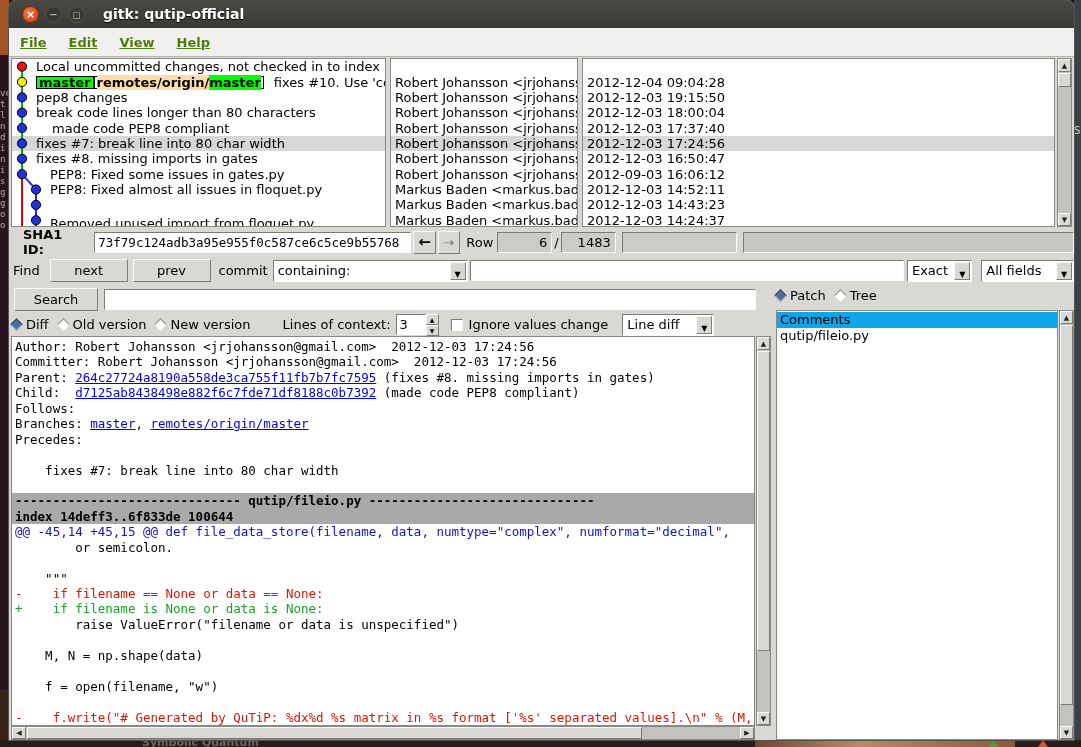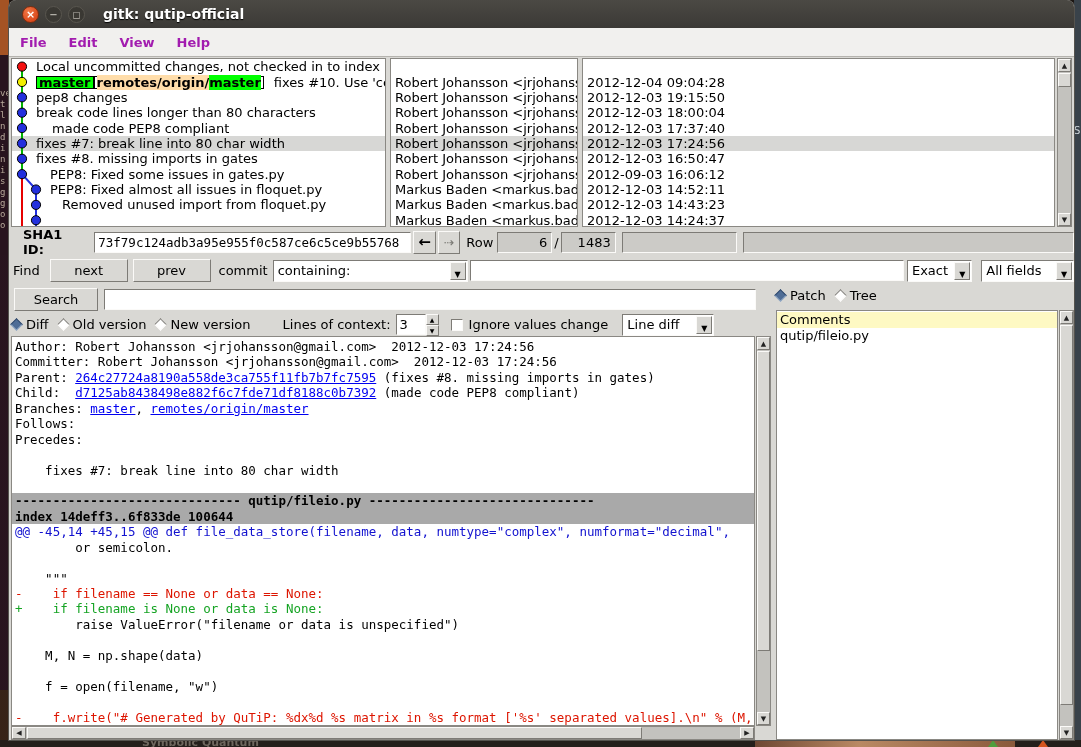--- a/index.html
+++ b/index.html
@@ -28,21 +28,21 @@
   .titlebar { position:absolute; left:0; top:0; width:100%; height:28px;
     background:linear-gradient(#4b4944,#3b3936); border-radius:7px 7px 0 0; display:flex; align-items:center; }
   .wbtn { width:17px; height:17px; border-radius:50%; margin-left:6px; display:flex;
     align-items:center; justify-content:center; font:bold 11px "DejaVu Sans",sans-serif; }
   .wbtn.close { background:radial-gradient(circle at 35% 30%,#f07746,#dc4b1d 70%); color:#fff; border:1px solid #7e2c0e; margin-left:13px; }
   .wbtn.minmax { background:#3a3833; color:#b8b5ae; border:1px solid #59564f; font-size:10px; }
   .title-text { color:#ffffff; font:bold 14px "DejaVu Sans",sans-serif; margin-left:18px; text-shadow:0 1px 1px #000; }
 
   .menubar { position:absolute; left:0; top:28px; width:100%; height:29px; background:#f1f0ee;
     border-bottom:1px solid #b5b3ae; display:flex; align-items:center; }
-  .menu-item { font:bold 13px "DejaVu Sans",sans-serif; color:#a21caf; padding:0 11px; }
+  .menu-item { font:bold 13px "DejaVu Sans",sans-serif; color:#4d7c0f; padding:0 11px;text-decoration:underline; }
 
   
   .listwrap { position:absolute; left:0; top:58px; width:100%; height:169px; background:#d9d8d4; }
   .pane { position:absolute; top:0; height:169px; background:#fff; border:1px solid #8a8883; overflow:hidden; }
   .pane.subject { left:2px; width:375px; }
   .pane.author  { left:381px; width:188px; }
   .pane.date    { left:573px; width:473px; }
   .lrow { height:15.36px; line-height:15.3px; font:13px "DejaVu Sans",sans-serif; color:#000;
     white-space:nowrap; overflow:hidden; display:flex; align-items:center; }
   .lrow.sel { background:#d7d7d5; }
@@ -96,21 +96,21 @@
   .ln.fh { background:var(--hdrbg); font-weight:bold; margin-left:-3px; padding-left:3px; }
   .ln.h { color:var(--hunk); }
   .ln.d { color:var(--del); }
   .ln.a { color:var(--add); }
   .lk { color:var(--link); text-decoration:underline; }
 
   
   .rp-radios { position:absolute; left:765px; top:288px; display:flex; align-items:center; font:13px "DejaVu Sans",sans-serif; }
   .filelist { position:absolute; left:767px; top:310px; width:282px; height:430px; background:#fff; border:1px solid #8a8883; padding-top:1px; }
   .fitem { font:13px "DejaVu Sans",sans-serif; height:16px; line-height:16px; padding-left:3px; white-space:nowrap; }
-  .fitem.sel { background:#fef9c3; }
+  .fitem.sel { background:#0ea5e9; }
 </style>
 </head>
 <body>
 
 <div class="desk-left">ve t l n d i n i s g g o o</div>
 <div class="desk-right">S</div>
 <div class="desk-bottom">
   <span class="txt">Symbolic Quantum</span>
   <span class="skin"></span>
   <span class="arrow-g"></span>
@@ -181,21 +181,21 @@
         </div>
         <div class="lrow" style="padding-left: 24px;">
           <span class="subj-text">fixes #8. missing imports in gates</span>
         </div>
         <div class="lrow" style="padding-left: 38px;">
           <span class="subj-text">PEP8: Fixed some issues in gates.py</span>
         </div>
         <div class="lrow" style="padding-left: 38px;">
           <span class="subj-text">PEP8: Fixed almost all issues in floquet.py</span>
         </div>
-        <div class="lrow" style="padding-left: 50px;">
+        <div class="lrow" style="padding-left: 38px; margin-top: 19px;">
           <span class="subj-text">Removed unused import from floquet.py</span>
         </div>
       </div>
     <div class="pane author" id="pane-author">
         <div class="lrow"></div>
         <div class="lrow">Robert Johansson &lt;jrjohansso</div>
         <div class="lrow">Robert Johansson &lt;jrjohansso</div>
         <div class="lrow">Robert Johansson &lt;jrjohansso</div>
         <div class="lrow">Robert Johansson &lt;jrjohansso</div>
         <div class="lrow sel">Robert Johansson &lt;jrjohansso</div>
@@ -313,22 +313,22 @@
     <span class="lbl">Patch</span>
     <span class="radio" style="margin-left:10px;"></span>
     <span class="lbl">Tree</span>
   </div>
 
   <div class="diffpane" id="diffpane">
       <div class="ln p"><span>Author: Robert Johansson &lt;jrjohansson@gmail.com&gt;  2012-12-03 17:24:56</span></div>
       <div class="ln p"><span>Committer: Robert Johansson &lt;jrjohansson@gmail.com&gt;  2012-12-03 17:24:56</span></div>
       <div class="ln p"><span>Parent: </span><span class="lk">264c27724a8190a558de3ca755f11fb7b7fc7595</span><span> (fixes #8. missing imports in gates)</span></div>
       <div class="ln p"><span>Child:  </span><span class="lk">d7125ab8438498e882f6c7fde71df8188c0b7392</span><span> (made code PEP8 compliant)</span></div>
+      <div class="ln p"><span>Follows: </span></div>
       <div class="ln p"><span>Branches: </span><span class="lk">master</span><span>, </span><span class="lk">remotes/origin/master</span></div>
-      <div class="ln p"><span>Follows: </span></div>
       <div class="ln p"><span>Precedes: </span></div>
       <div class="ln p">&nbsp;</div>
       <div class="ln p"><span>    fixes #7: break line into 80 char width</span></div>
       <div class="ln p">&nbsp;</div>
       <div class="ln fh"><span>------------------------------ qutip/fileio.py ------------------------------</span></div>
       <div class="ln fh"><span>index 14deff3..6f833de 100644</span></div>
       <div class="ln h"><span>@@ -45,14 +45,15 @@ def file_data_store(filename, data, numtype="complex", numformat="decimal",</span></div>
       <div class="ln p"><span>        or semicolon.</span></div>
       <div class="ln p">&nbsp;</div>
       <div class="ln p"><span>    """</span></div>

